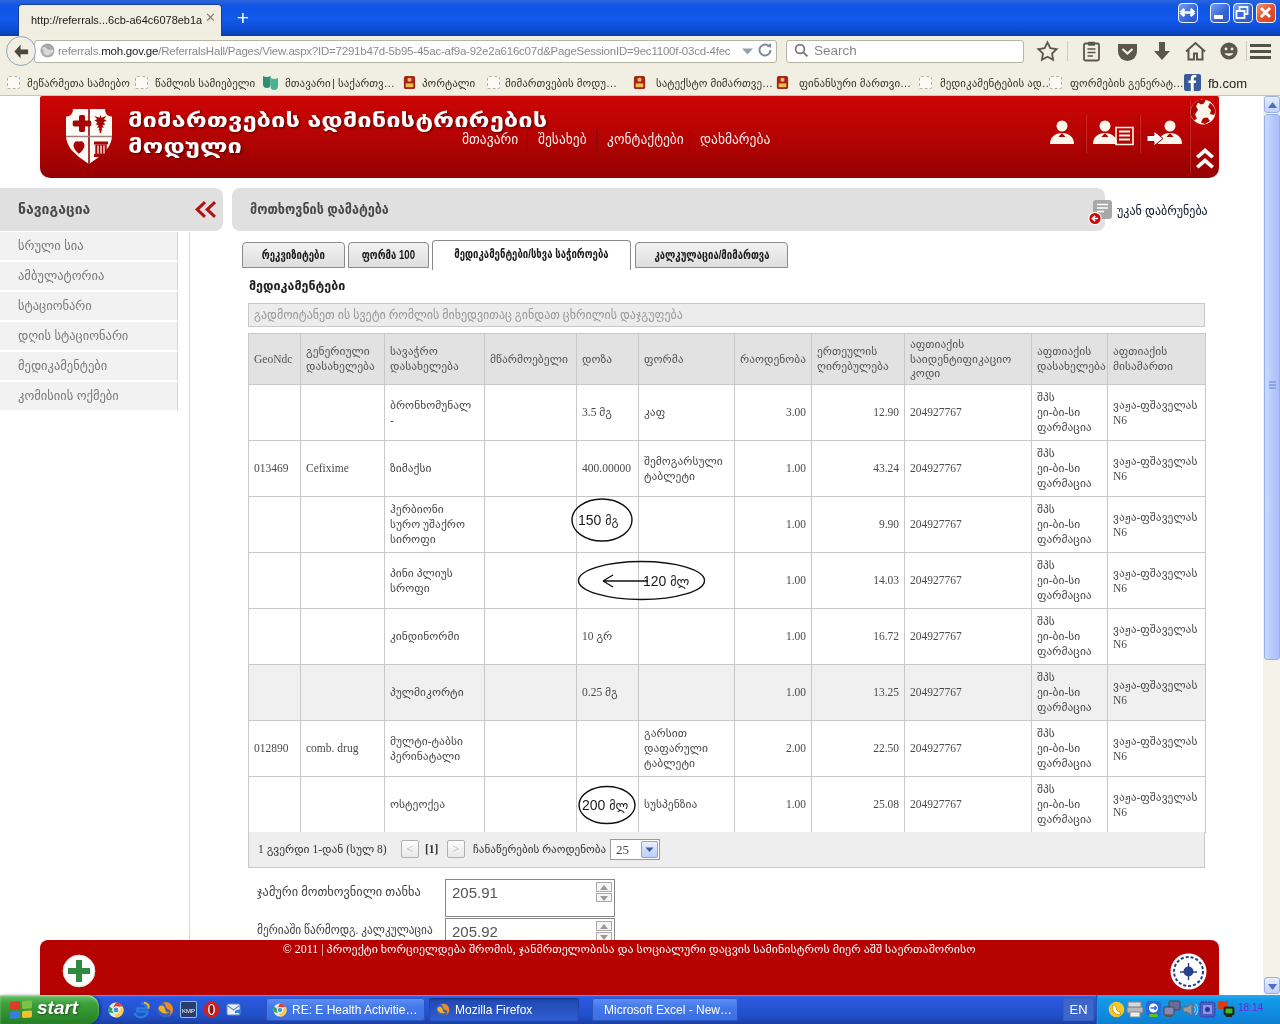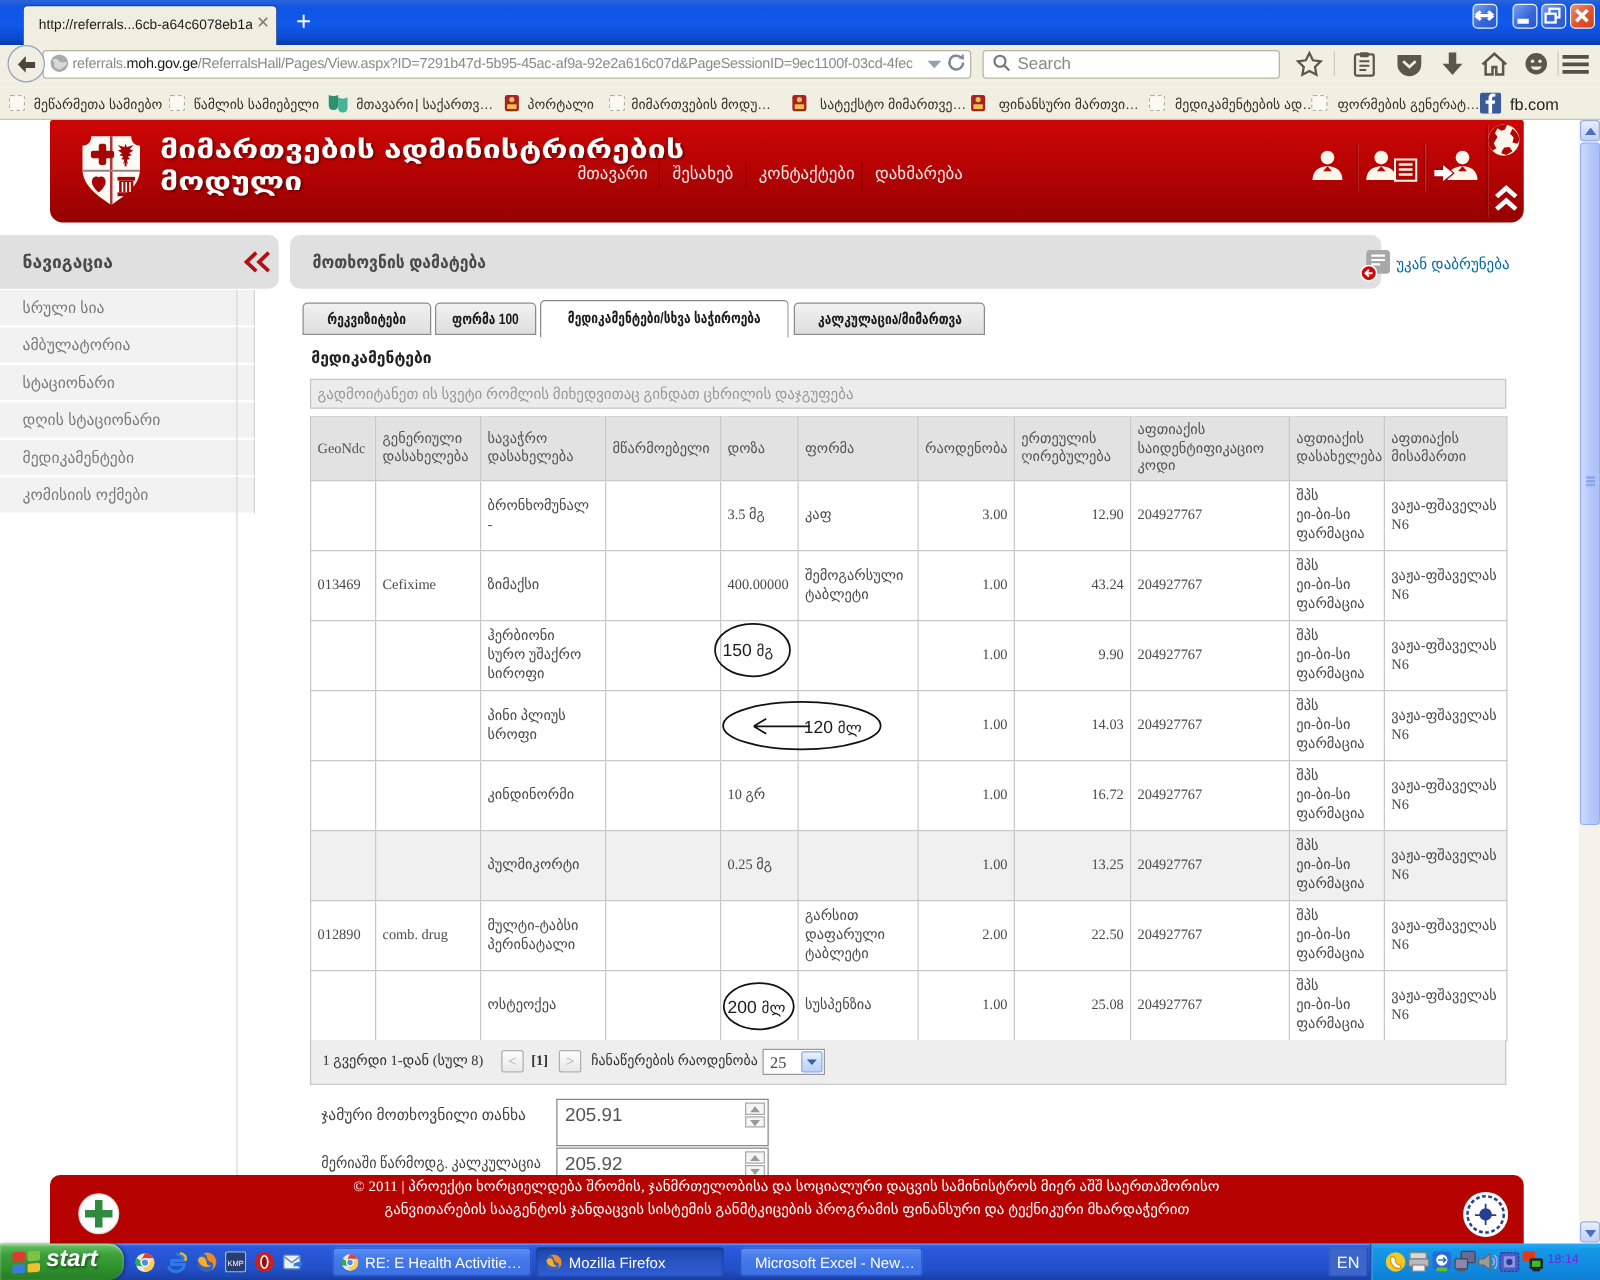--- a/index.html
+++ b/index.html
@@ -22,21 +22,21 @@
 #searchfield{left:786px;width:238px}
 #backbtn{left:6px;top:36px;width:30px;height:30px;border-radius:50%;background:#f1efe2;border:1.5px solid #92a5c5}
 .bmtext{top:77px;font-size:11px;color:#38332b;white-space:nowrap}
 .dashic{width:13px;height:13px;border:1px dashed #b3ae9f;border-radius:2px;background:#faf9f4}
 
 #redhead{left:40px;top:96px;width:1179px;height:82px;background:linear-gradient(#cd0505,#b20303 55%,#950101);border-radius:10px 10px 10px 10px;border-top-left-radius:2px;border-top-right-radius:2px}
 .navlink{top:131px;color:#f5e8e8;font-size:13.5px}
 .graybar{top:188px;height:43px;background:#e0e0e0;color:#4a4a4a;font-weight:bold;font-size:14px;line-height:43px}
 #sidehead{left:0;width:223px;border-radius:0 8px 8px 0;padding-left:18px}
 #mainhead{left:232px;width:873px;border-radius:8px;padding-left:18px}
-.menurow{left:0;width:204px;height:30px;background:#f2f2f2;border-bottom:2px solid #fff;border-right:1px solid #d5d5d5;color:#7a7a7a;font-size:12.5px;line-height:28px;padding-left:18px}
+.menurow{left:0;width:178px;height:30px;background:#f2f2f2;border-bottom:2px solid #fff;border-right:1px solid #d5d5d5;color:#7a7a7a;font-size:12.5px;line-height:28px;padding-left:18px}
 .tab{top:242px;height:26px;white-space:nowrap;background:linear-gradient(#f2f2f2,#dedede);border:1px solid #8a8a8a;border-radius:4px 4px 0 0;font-weight:bold;font-size:12px;color:#1a1a1a;text-align:center;line-height:25px}
 #tabactive{top:240px;height:30px;background:#fff;border-bottom:none;line-height:27px}
 
 #grid{left:248px;top:333px;width:957px;border-collapse:collapse;table-layout:fixed;font-size:11.5px;color:#4a4a4a}
 #grid td,#grid th{border:1px solid #c8c8c8;padding:2px 5px;overflow:hidden;vertical-align:middle;line-height:1.3}
 #grid td.gr{background:#f0f0f0}
 #grid th{background:#e2e2e2;font-weight:normal;color:#555;text-align:left}
 #grid td{background:#fff}
 .rnum{text-align:right}
 #pager{left:248px;top:832px;width:957px;height:36px;background:#eee;border:1px solid #c8c8c8;border-top:none;font-size:11.5px;color:#333;line-height:34px}
@@ -229,21 +229,21 @@
 </div>
 <div class="abs" style="left:189px;top:232px;width:1px;height:708px;background:#d9d9d9"></div>
 
 <div class="abs graybar" id="mainhead"><span class="sx" style="transform:scaleX(0.9)">მოთხოვნის დამატება</span></div>
 <svg class="abs" style="left:1088px;top:199px" width="26" height="27" viewBox="0 0 26 27">
     <rect x="5" y="1" width="19" height="19" rx="3" fill="#a8a8a8"></rect>
     <path d="M9 5.5h11M9 9h11M9 12.5h7" stroke="#fff" stroke-width="1.7"></path>
     <circle cx="7" cy="19.5" r="6.2" fill="#cc0808" stroke="#fff" stroke-width="1.2"></circle>
     <path d="M10 19.5H4.6M7.2 16.8L4.4 19.5l2.8 2.7" stroke="#fff" stroke-width="1.6" fill="none"></path>
   </svg>
-<div class="abs" style="left:1117px;top:204px;font-size:12px;color:#0369a1">უკან დაბრუნება</div>
+<div class="abs" style="left:1117px;top:204px;font-size:12px;color:#0f172a">უკან დაბრუნება</div>
 
 <div class="abs tab" style="left:242px;width:103px"><span class="sxc">რეკვიზიტები</span></div>
 <div class="abs tab" style="left:348px;width:81px"><span class="sxc">ფორმა 100</span></div>
 <div class="abs tab" id="tabactive" style="left:432px;width:199px"><span class="sxc">მედიკამენტები/სხვა საჭიროება</span></div>
 <div class="abs tab" style="left:635px;width:153px"><span class="sxc">კალკულაცია/მიმართვა</span></div>
 <div class="abs ka" style="left:249px;top:278px;font-size:12.5px;font-weight:bold;color:#222">მედიკამენტები</div>
 
 <div class="abs ka" style="left:248px;top:303px;width:957px;height:24px;background:#ececec;border:1px solid #c8c8c8;font-size:12px;color:#999;line-height:22px;padding-left:5px">გადმოიტანეთ ის სვეტი რომლის მიხედვითაც გინდათ ცხრილის დაჯგუფება</div>
 <table class="abs ka" id="grid" cellspacing="0">
 <colgroup>
@@ -434,21 +434,20 @@
 <svg class="abs" style="left:575px;top:558px;pointer-events:none" width="135" height="45" viewBox="0 0 135 45">
     <ellipse cx="66.5" cy="22.5" rx="63" ry="19" fill="none" stroke="#111" stroke-width="1.4"></ellipse>
     <path d="M73 23H28m0 0l10-6m-10 6l10 6" stroke="#111" stroke-width="1.4" fill="none"></path>
   </svg>
 <svg class="abs" style="left:576px;top:784px;pointer-events:none" width="64" height="42" viewBox="0 0 64 42">
     <ellipse cx="31" cy="21" rx="28" ry="18.5" fill="none" stroke="#111" stroke-width="1.4"></ellipse>
   </svg>
 
 <div class="abs ka" id="footer">
     <div style="margin-top:2px"><span style="display:inline-block;transform:scaleX(1.04);transform-origin:50% 50%">© 2011 | პროექტი ხორციელდება შრომის, ჯანმრთელობისა და სოციალური დაცვის სამინისტროს მიერ აშშ საერთაშორისო</span></div>
-    <div style="margin-top:4px"><span style="display:inline-block;transform:scaleX(1.04);transform-origin:50% 50%">განვითარების სააგენტოს ჯანდაცვის სისტემის განმტკიცების პროგრამის ფინანსური და ტექნიკური მხარდაჭერით</span></div>
   </div>
 <svg class="abs" style="left:62px;top:954px" width="34" height="34" viewBox="0 0 34 34">
     <circle cx="17" cy="17" r="16" fill="#fff"></circle>
     <path d="M14 6h6v8h8v6h-8v8h-6v-8H6v-6h8z" fill="#2d8a3e"></path>
     <circle cx="17" cy="17" r="15.9" fill="none" stroke="#d8d8d8" stroke-width="1"></circle>
   </svg>
 <svg class="abs" style="left:1170px;top:953px" width="37" height="37" viewBox="0 0 37 37">
     <circle cx="18.5" cy="18.5" r="18" fill="#fff"></circle>
     <circle cx="18.5" cy="18.5" r="14.5" fill="none" stroke="#27408e" stroke-width="2" stroke-dasharray="3 2"></circle>
     <path d="M10 19h17M18.5 10v17" stroke="#27408e" stroke-width="1.4"></path>

